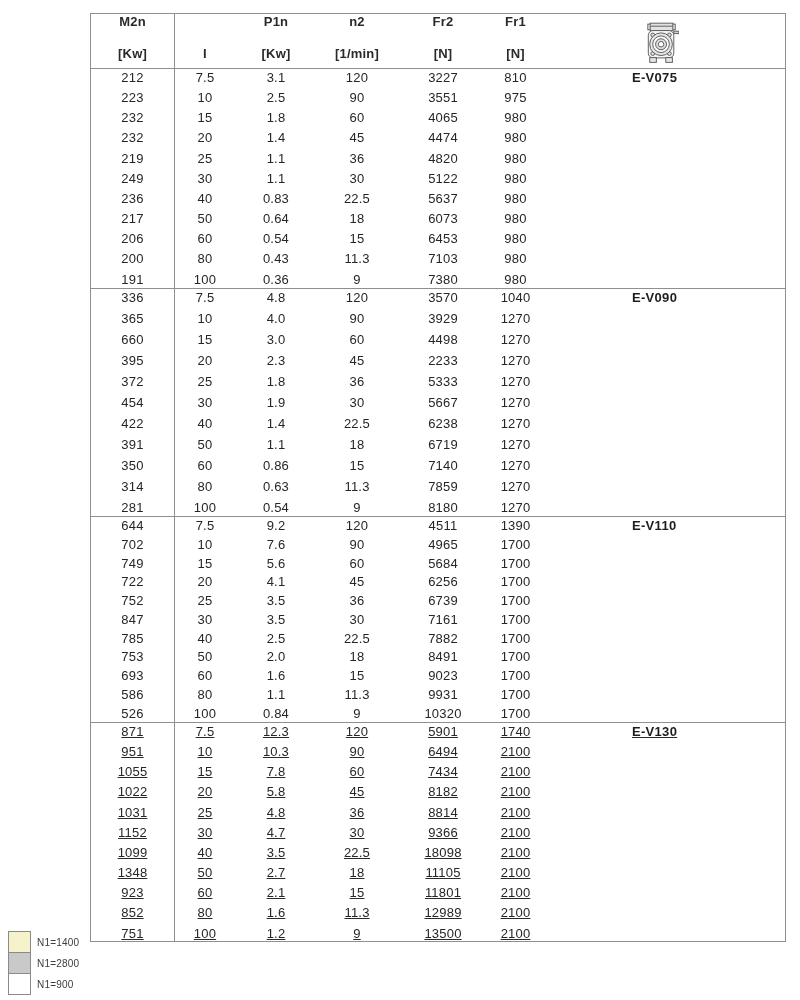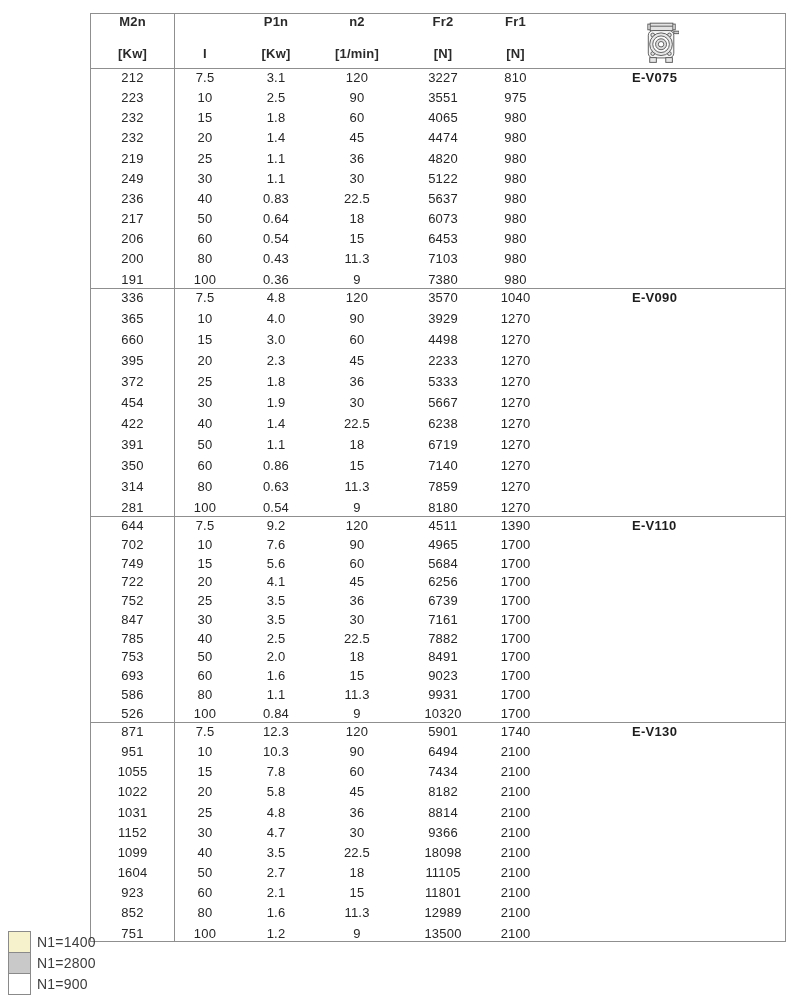--- a/index.html
+++ b/index.html
@@ -33,21 +33,21 @@
   .thead .hcell .l1{min-height:15px;}
   .thead .hcell-icon{
     display:flex;align-items:flex-end;justify-content:flex-start;
     padding:0 0 3px 102px;
   }
   
   .block{
     display:flex;flex-direction:column;justify-content:space-between;
     border-bottom:1px solid #8f8f8f;box-sizing:border-box;
   }
-  .block:last-child{border-bottom:none;}
+  .block:last-child{border-bottom:none;text-decoration:underline;}
   .block.b1{height:220px;}
   .block.b2{height:228px;}
   .block.b3{height:206px;}
   .block.b4{height:219px;}
   .row{height:17.3px;align-items:center;}
   .cell{
     text-align:center;font-size:13px;line-height:17.3px;
     letter-spacing:0.2px;color:#262626;
   }
   .model-cell{
@@ -56,21 +56,21 @@
   }
   
   .legend{position:absolute;left:8px;top:931px;}
   .legend-item{display:flex;align-items:center;height:22px;margin-top:-1px;}
   .legend-item:first-child{margin-top:0;}
   .swatch{
     width:23px;height:22px;border:1px solid #8a8a8a;box-sizing:border-box;
     flex:0 0 auto;
   }
   .legend-label{
-    margin-left:6px;font-size:14px;color:#3c3c3c;letter-spacing:0.2px;
+    margin-left:6px;font-size:10px;color:#3c3c3c;letter-spacing:0.2px;
   }
   
   .gear-svg{display:block;}
 </style>
 </head>
 <body>
 
 <div class="spec-table">
 
   <div class="thead grid7">
@@ -485,21 +485,21 @@
         <div class="row grid7">
           <div class="cell">1099</div>
           <div class="cell">40</div>
           <div class="cell">3.5</div>
           <div class="cell">22.5</div>
           <div class="cell">18098</div>
           <div class="cell">2100</div>
           <div class="cell model-cell"></div>
         </div>
         <div class="row grid7">
-          <div class="cell">1604</div>
+          <div class="cell">1348</div>
           <div class="cell">50</div>
           <div class="cell">2.7</div>
           <div class="cell">18</div>
           <div class="cell">11105</div>
           <div class="cell">2100</div>
           <div class="cell model-cell"></div>
         </div>
         <div class="row grid7">
           <div class="cell">923</div>
           <div class="cell">60</div>

